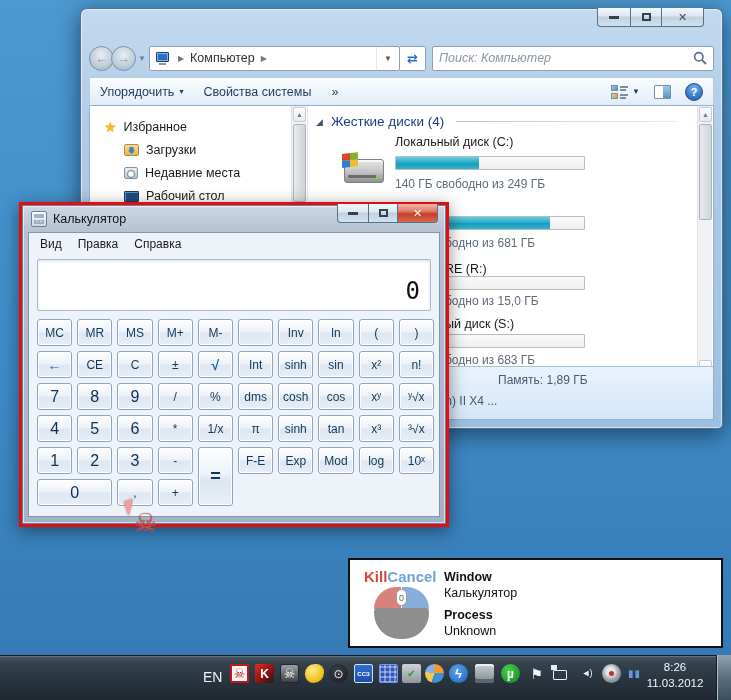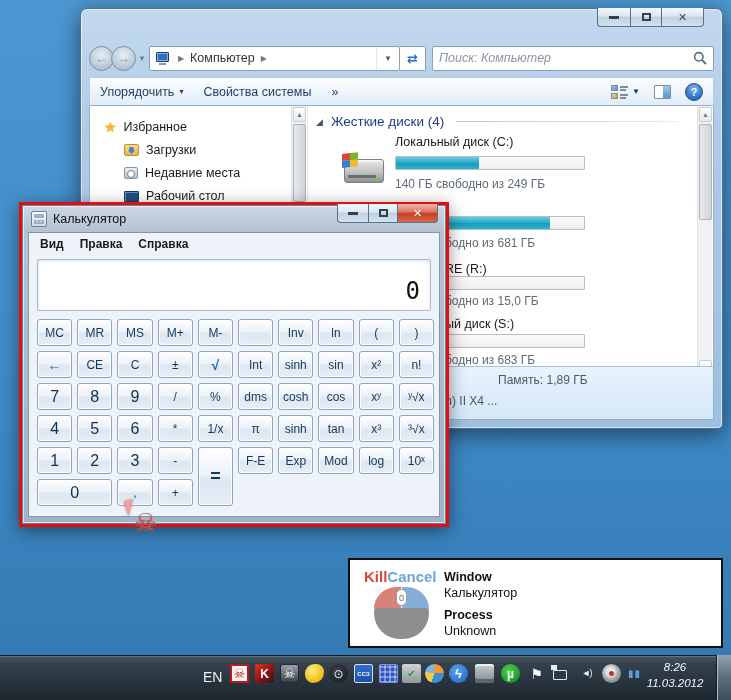--- a/index.html
+++ b/index.html
@@ -140,21 +140,21 @@
     border:1px solid #68809a; box-shadow:inset 0 0 0 1px rgba(255,255,255,.6);
   }
   .calc-title { position:absolute; left:0; top:0; right:0; height:27px; display:flex; align-items:center; padding-left:9px; gap:6px; font-size:12.5px; color:#111; }
   .calcicon { width:16px; height:16px; background:linear-gradient(180deg,#fdfdfe,#cfd9e6); border:1px solid #6c819c; border-radius:2px; position:relative; }
   .calcicon::before { content:""; position:absolute; left:2px; top:2px; right:2px; height:4px; background:#9fb4cc; }
   .calcicon::after { content:""; position:absolute; left:2px; top:8px; right:2px; bottom:2px;
      background:repeating-linear-gradient(90deg,#8da2bb 0 2px,transparent 2px 4px), repeating-linear-gradient(0deg,#8da2bb 0 2px,transparent 2px 3px); opacity:.8; }
   .calc-btns { position:absolute; top:-1px; right:8px; display:flex; height:19px; }
   .calc-client { position:absolute; left:6px; right:6px; top:27px; bottom:7px; background:#eef3fa; border:1px solid #8296ab; }
   .calc-menu { display:flex; gap:0; height:21px; align-items:center; font-size:12px; color:#1a1a1a; padding-left:3px; }
-  .calc-menu span { padding:2px 8px;font-weight:bold; }
+  .calc-menu span { padding:2px 8px; }
   .calc-display {
     position:absolute; left:8px; right:8px; top:26px; height:52px; background:#fff;
     border:1px solid #aab9cc; border-radius:2px; box-shadow:inset 0 1px 3px rgba(140,160,185,.35);
   }
   .calc-display .val { position:absolute; right:10px; bottom:5px; font-family:"DejaVu Sans Mono",monospace; font-size:24px; color:#111; }
   .calc-grid { position:absolute; left:8px; top:86px; width:397px; display:grid; grid-template-columns:repeat(10,1fr); grid-auto-rows:27px; gap:5px; }
   .anglebox { grid-column:1 / span 5; border:1px solid #aebdcc; border-radius:3px; display:flex; align-items:center; justify-content:space-between; padding:0 7px; background:transparent; }
   .radio { display:flex; align-items:center; gap:4px; font-size:11.5px; color:#1a1a1a; }
   .rdot { width:12px; height:12px; border-radius:50%; border:1px solid #8a9cb0; background:radial-gradient(circle at 50% 35%,#fff,#dde6ef); position:relative; }
   .radio.checked .rdot::after { content:""; position:absolute; left:2px; top:2px; width:6px; height:6px; border-radius:50%; background:radial-gradient(circle at 40% 35%,#7fb0e2,#2f62a8); }
@@ -202,21 +202,21 @@
   .t10 { background:linear-gradient(180deg,#c9ced3,#7f878e); border-radius:3px; box-shadow:inset 0 -4px 0 #5d656c, inset 0 2px 0 #eef1f3; }
   .t11 { background:radial-gradient(circle at 40% 35%,#4bd24b,#0f7f1f); border-radius:50%; color:#fff; font-size:12px; font-weight:bold; }
   .t12 { color:#f2f5f8; font-size:14px; }
   .t13 { position:absolute; }
   .t13 .mon { width:14px; height:10px; border:1.5px solid #e8edf2; border-radius:1px; margin-top:3px; }
   .t13 .plug { position:absolute; left:1px; top:1px; width:6px; height:5px; background:#e8edf2; }
   .t14 { color:#eef2f5; font-size:9px; letter-spacing:-1px; }
   .t15 { background:radial-gradient(circle at 45% 40%,#e8e8e8 0 25%,#9aa0a4 55%,#60666a); border-radius:50%; }
   .t15::after { content:""; width:5px; height:5px; border-radius:50%; background:#c23030; }
   .t16 { color:#5e9ae0; font-size:10px; letter-spacing:1px; }
-  .clock { position:absolute; left:636px; top:659px; width:78px; color:#f2f6f9; font-size:11.5px; text-align:center; line-height:16px;font-style:italic; }
+  .clock { position:absolute; left:636px; top:659px; width:78px; color:#f2f6f9; font-size:11.5px; text-align:center; line-height:16px; }
   .showdesk { position:absolute; left:716px; top:655px; width:15px; height:45px;
     background:linear-gradient(180deg,#8fa3b2,#5a6e7e 50%,#3c4e5c); border-left:1px solid #141c23; box-shadow:inset 1px 0 0 #aebecb; }
 
   
   #cursor { left:126px; top:500px; width:50px; height:44px; pointer-events:none; }
   #cursor .arrow { position:absolute; left:0; top:0; width:0; height:0;
     border-left:9px solid #ef9f9f; border-bottom:15px solid transparent; transform:rotate(-18deg);
     filter:drop-shadow(0 0 1px #a05050); }
   #cursor .skull { position:absolute; left:8px; top:8px; font-size:26px; color:#c9605c; text-shadow:0 0 1px #8e3430; }
 </style>

